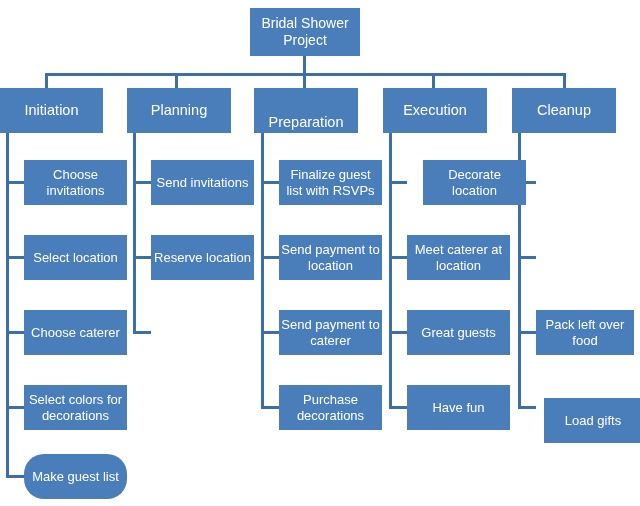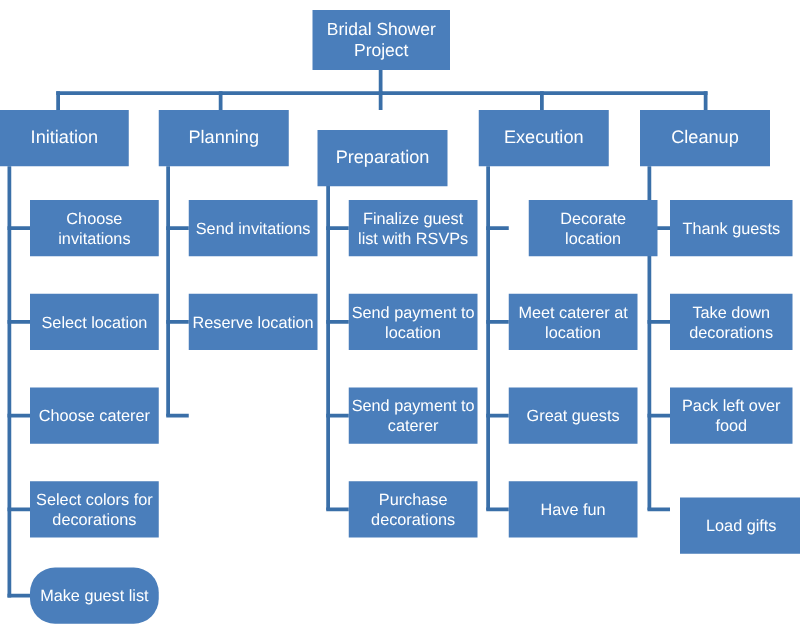--- a/index.html
+++ b/index.html
@@ -68,21 +68,21 @@
   <div class="conn vline" style="left:303px; top:73px; width:3px; height:15px;"></div>
   <div class="conn vline" style="left:432px; top:73px; width:3px; height:15px;"></div>
   <div class="conn vline" style="left:563px; top:73px; width:3px; height:15px;"></div>
 
   <div class="box cat-box" style="left:0px; top:88px; width:103px; height:45px;">
     <span>Initiation</span>
   </div>
   <div class="box cat-box" style="left:127px; top:88px; width:104px; height:45px;">
     <span>Planning</span>
   </div>
-  <div class="box cat-box" style="left:254px; top:104px; width:104px; height:45px;">
+  <div class="box cat-box" style="left:254px; top:88px; width:104px; height:45px;align-items:flex-end;">
     <span>Preparation</span>
   </div>
   <div class="box cat-box" style="left:383px; top:88px; width:104px; height:45px;">
     <span>Execution</span>
   </div>
   <div class="box cat-box" style="left:512px; top:88px; width:104px; height:45px;">
     <span>Cleanup</span>
   </div>
 
   <div class="conn vline" style="left:6px; top:133px; width:3px; height:345px;"></div>
@@ -157,26 +157,20 @@
   <div class="box leaf-box" style="left:407px; top:385px; width:103px; height:45px;text-align:right;">
     <span>Have fun</span>
   </div>
 
   <div class="conn vline" style="left:518px; top:133px; width:3px; height:275px;"></div>
   <div class="conn hline" style="left:518px; top:181px; width:18px; height:3px;"></div>
   <div class="conn hline" style="left:518px; top:256px; width:18px; height:3px;"></div>
   <div class="conn hline" style="left:518px; top:331px; width:18px; height:3px;"></div>
   <div class="conn hline" style="left:518px; top:406px; width:18px; height:3px;"></div>
 
-  <div class="box leaf-box" style="left:536px; top:160px; width:98px; height:45px;">
-    <span>Thank guests</span>
-  </div>
-  <div class="box leaf-box" style="left:536px; top:235px; width:98px; height:45px;">
-    <span>Take down decorations</span>
-  </div>
   <div class="box leaf-box" style="left:536px; top:310px; width:98px; height:45px;">
     <span>Pack left over food</span>
   </div>
   <div class="box leaf-box" style="left:544px; top:385px; width:98px; height:45px;margin-top:13px;">
     <span>Load gifts</span>
   </div>
 
 </div>
 
 </body></html>

